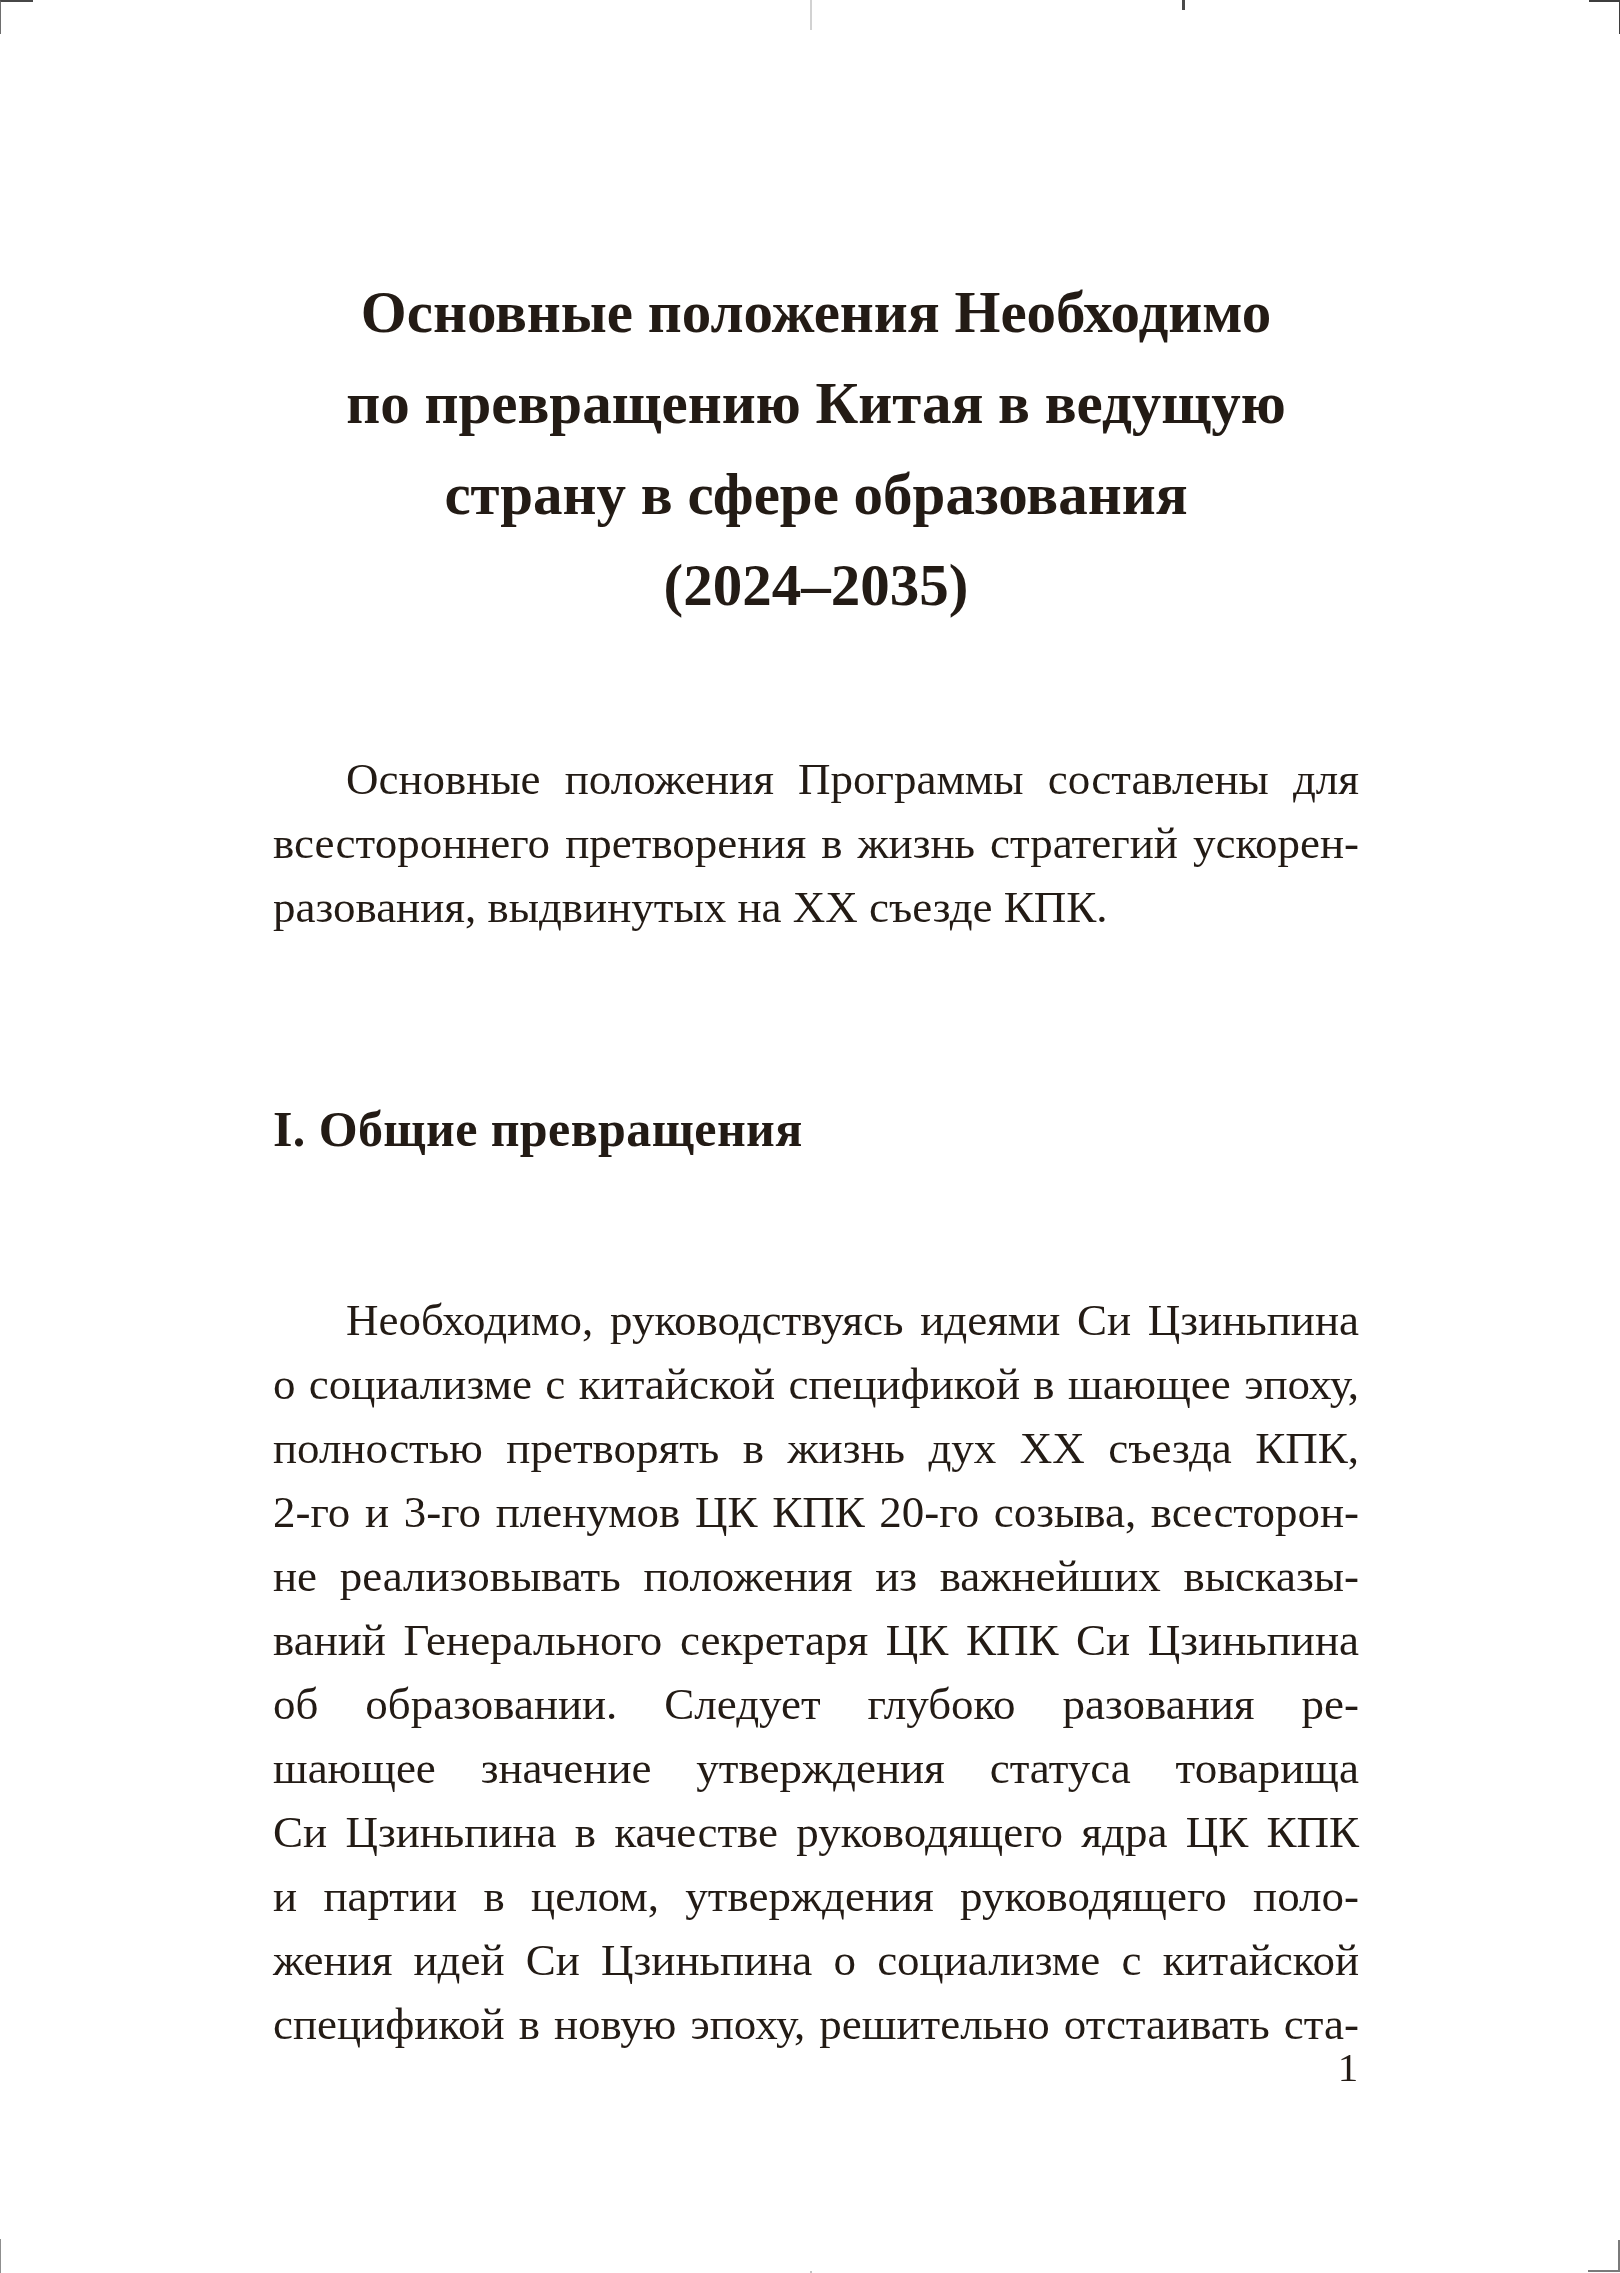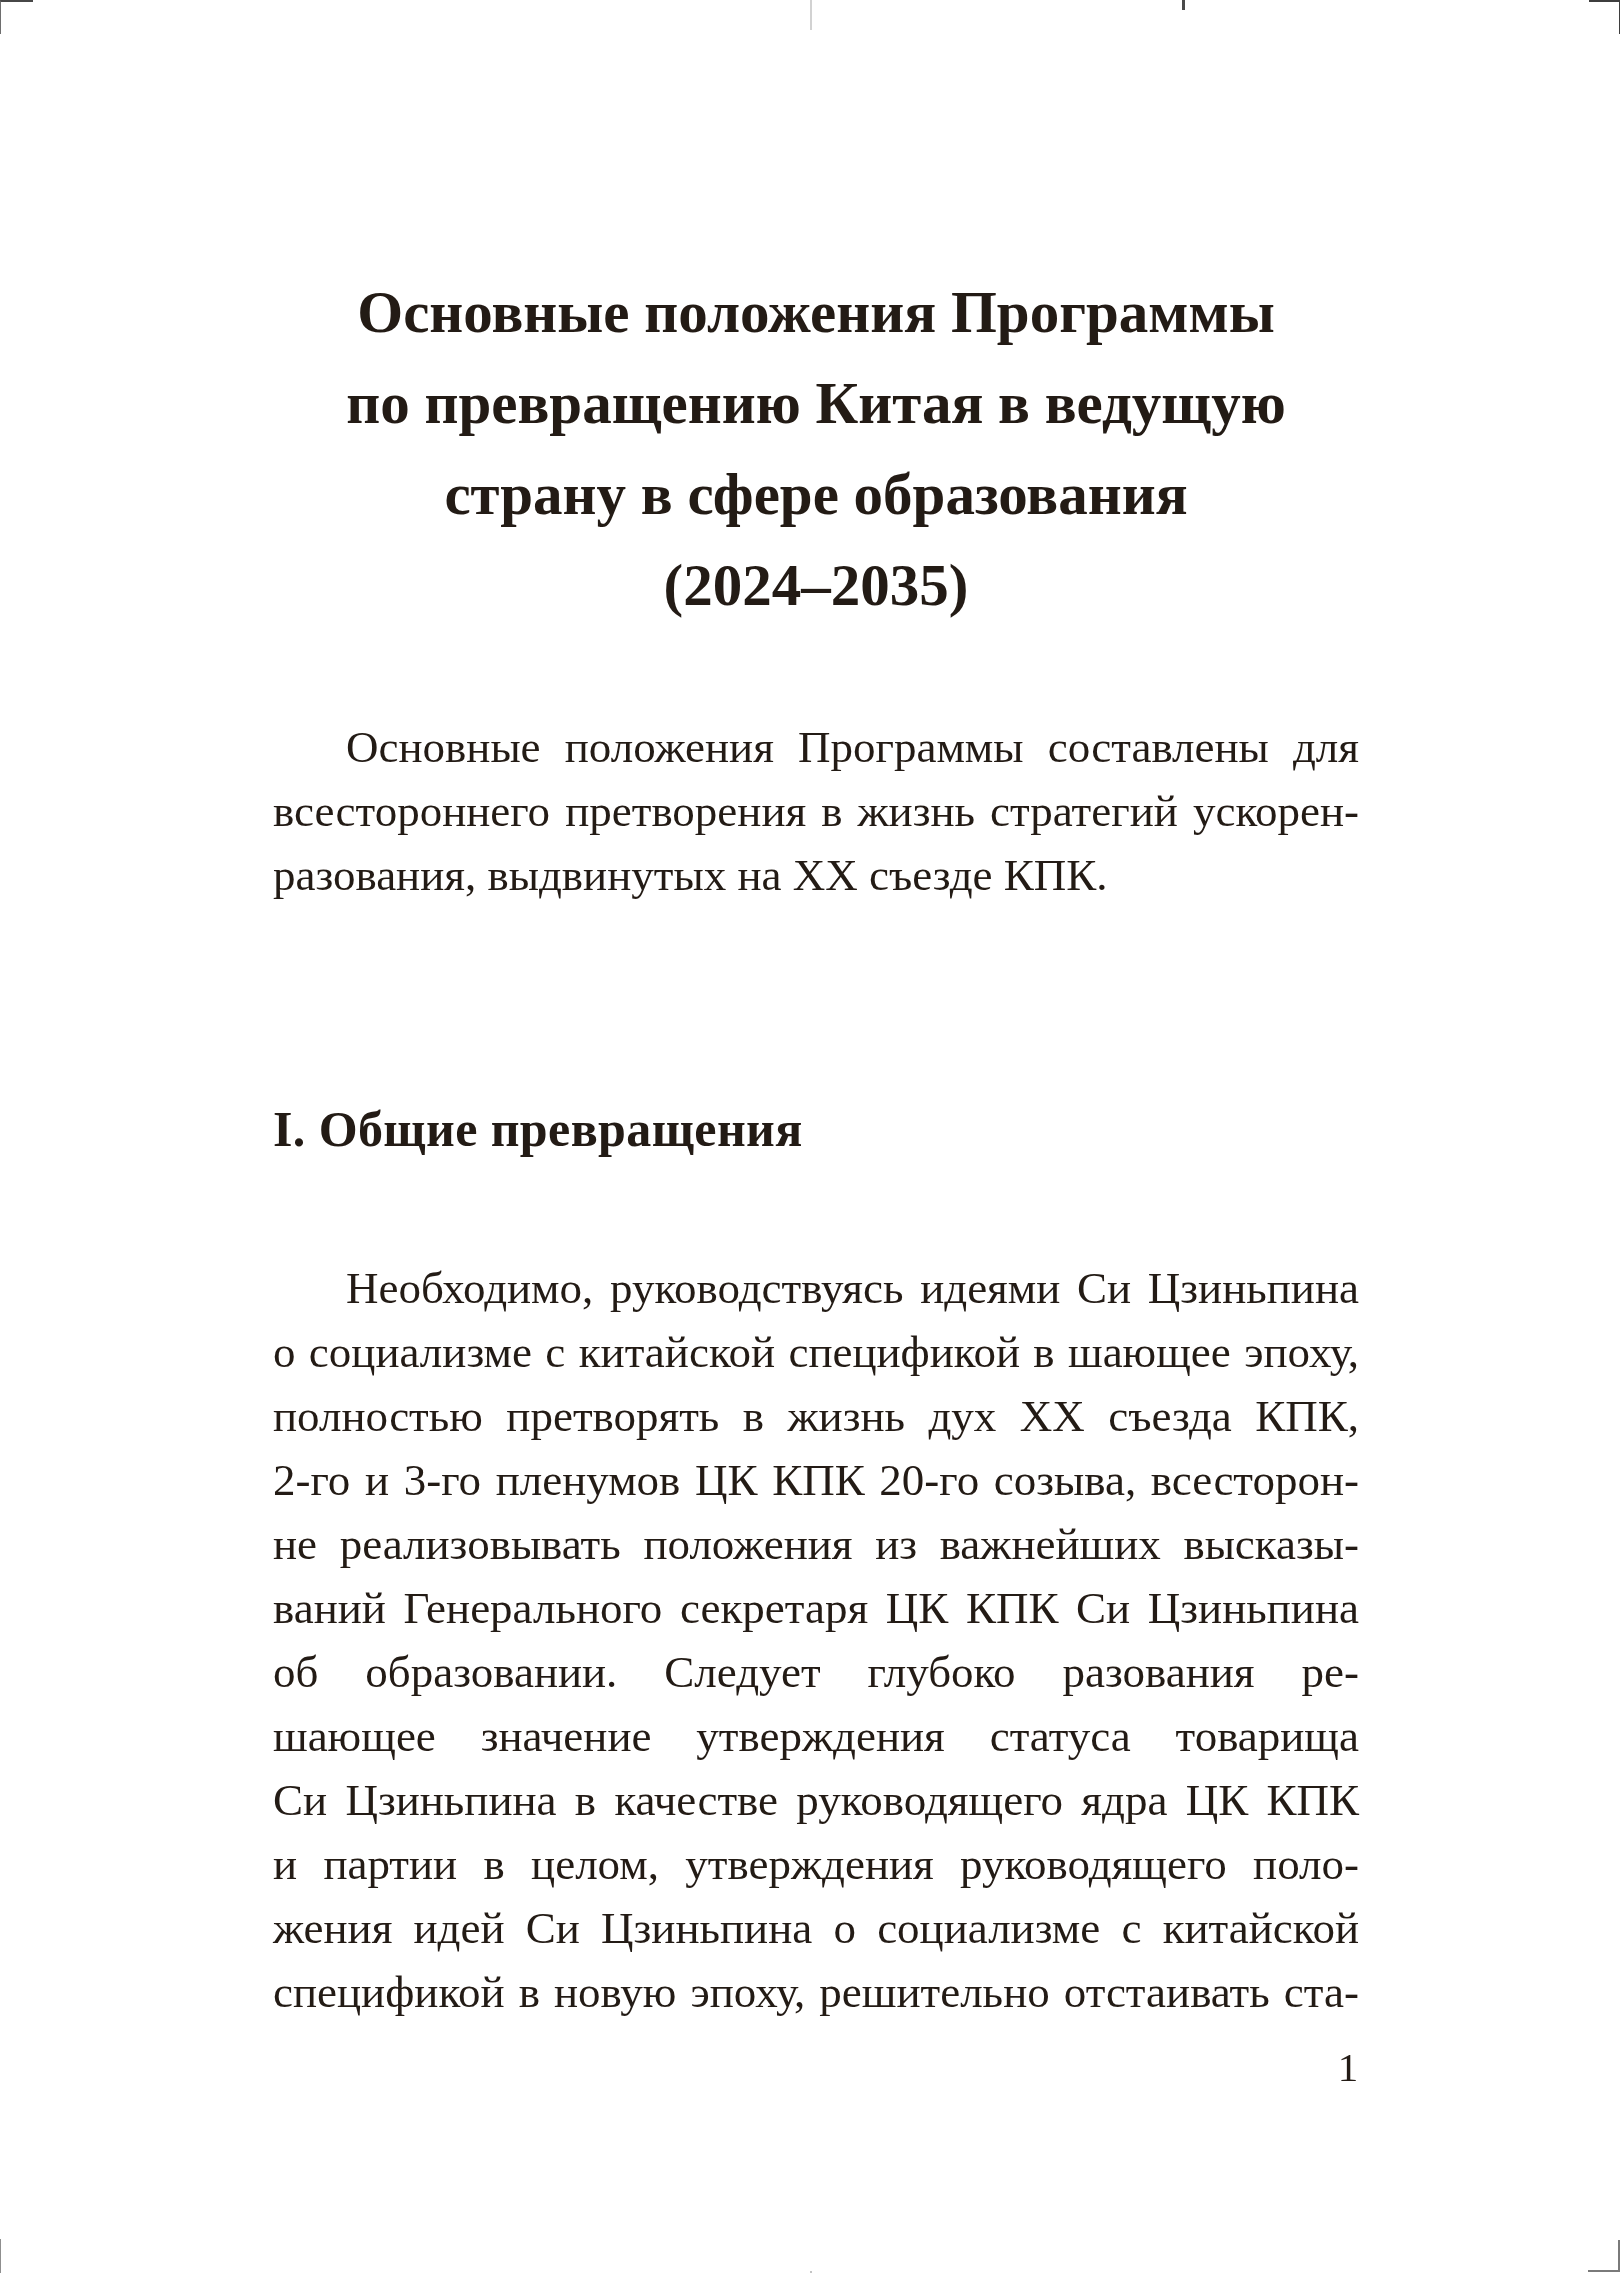--- a/index.html
+++ b/index.html
@@ -11,21 +11,21 @@
     font-family: "Liberation Serif", serif;
     color: #231b15;
   }
   .page { position: absolute; inset: 0; background: #ffffff; }
 
   
   .title {
     position: absolute; left: 273px; top: 267px; width: 1086px;
     font-weight: bold; font-size: 59px;
   }
-  .para { position: absolute; left: 273px; width: 1086px; font-size: 45px; }
+  .para { position: absolute; left: 273px; width: 1086px; font-size: 45px; margin-top: 32px; }
   #para1 { top: 715px; }
   #para2 { top: 1256px; }
 
   .tline {
     height: 64px; line-height: 64px;
     text-align: justify; text-align-last: justify; text-justify: inter-word;
     white-space: nowrap;
   }
   .tline.indent { padding-left: 73px; }
   .tline.lastline { text-align-last: left; }
@@ -60,21 +60,21 @@
   #mark-br { left: 1588px; top: 2240px; width: 30px; height: 30px;
              border-right: 2.7px solid #7a7a7a; border-bottom: 2.7px solid #7a7a7a; }
   #mark-bottom-center { left: 810px; top: 2271px; width: 1.8px; height: 2.7px; background: #c4c4c4; }
 </style>
 </head>
 <body>
 
 <div class="page">
 
   <div class="title">
-      <div class="tline indent">Основные положения Программы</div>
+      <div class="tline indent">Основные положения Необходимо</div>
       <div class="tline">по превращению Китая в ведущую</div>
       <div class="tline">страну в сфере образования</div>
       <div class="tline lastline">(2024–2035)</div>
     </div>
 
   <div class="para" id="para1">
       <div class="tline indent">Основные положения Программы составлены для</div>
       <div class="tline">всестороннего претворения в жизнь стратегий ускорен-</div>
       <div class="tline lastline">разования, выдвинутых на XX съезде КПК.</div>
     </div>

